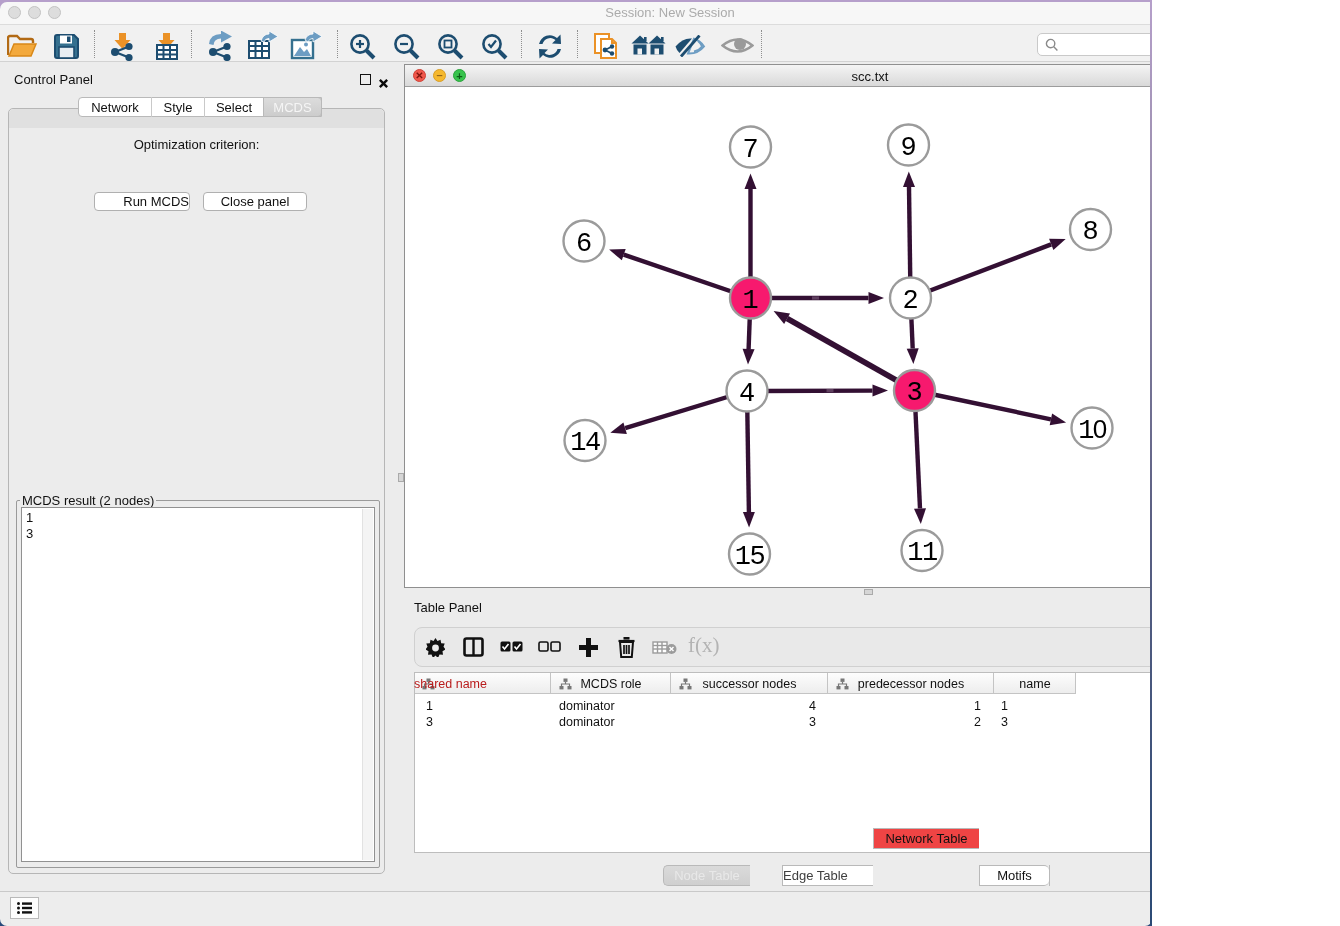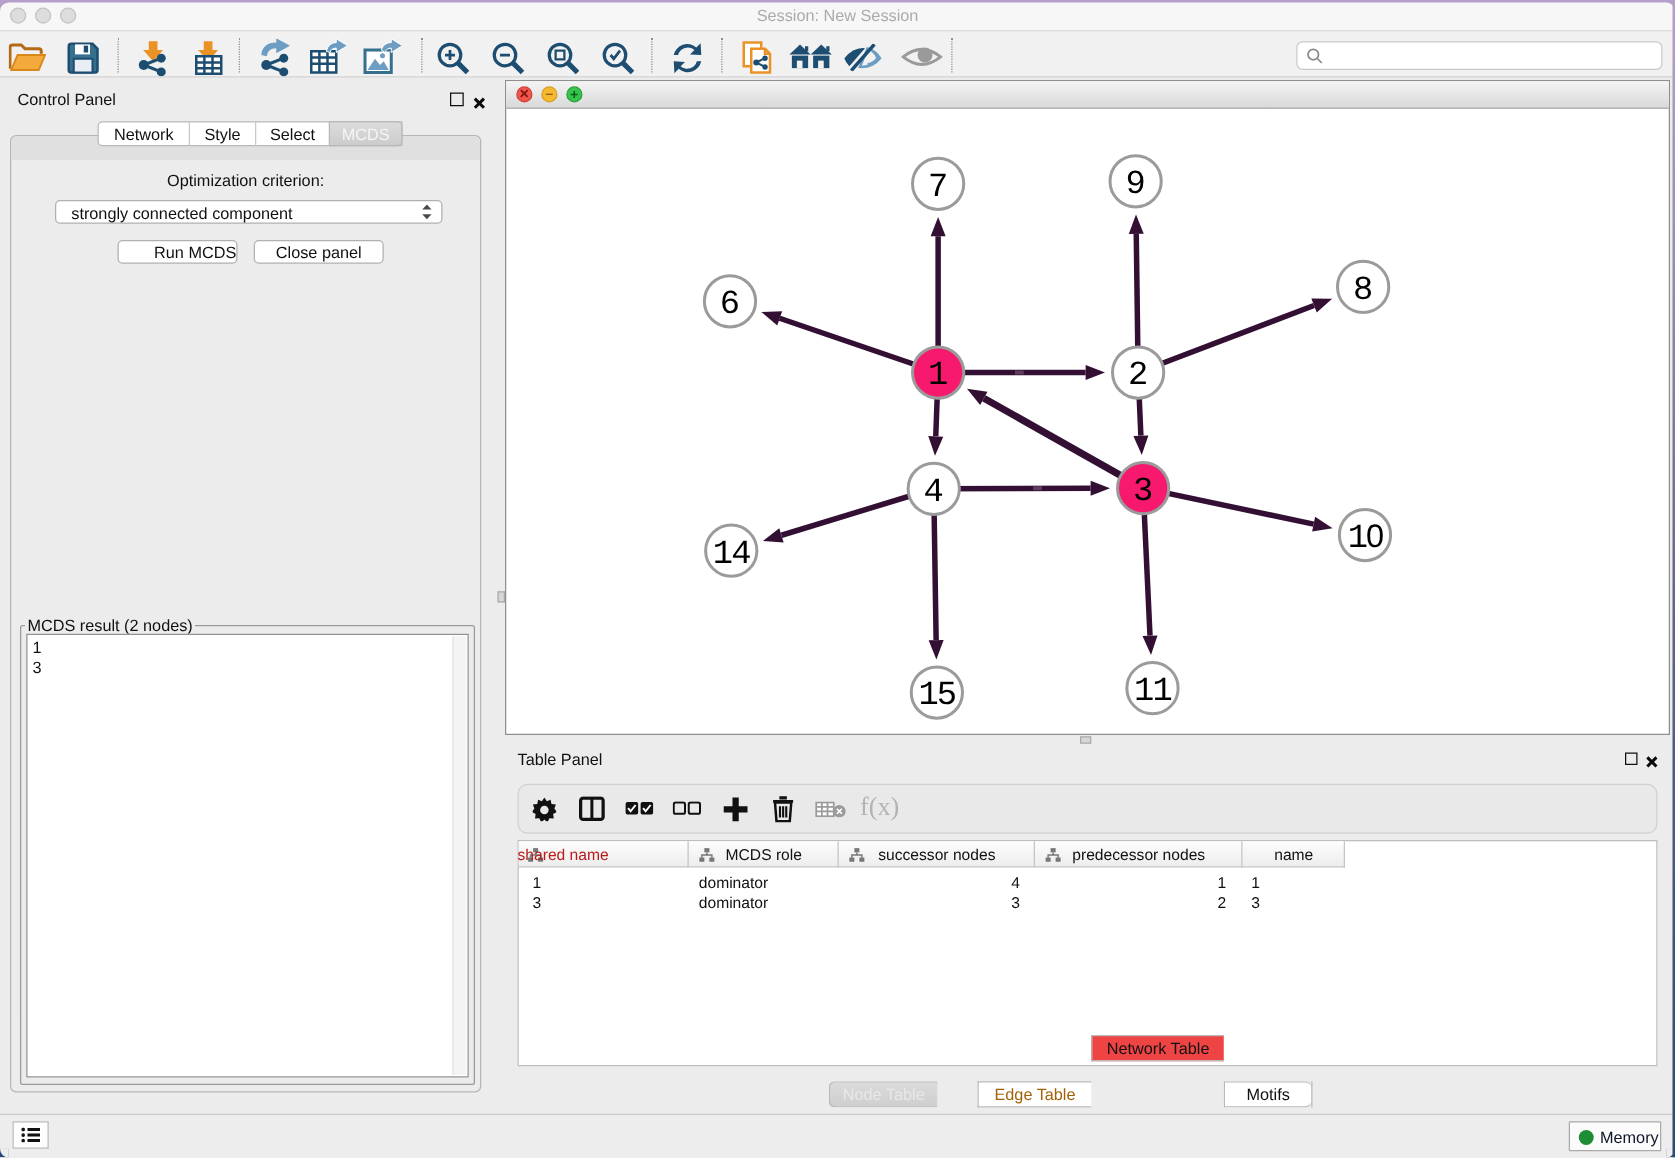--- a/index.html
+++ b/index.html
@@ -1,15 +1,15 @@
 <!DOCTYPE html>
 <html><head><meta charset="utf-8"><style>
 *{margin:0;padding:0;box-sizing:border-box}
 body{font-family:"Liberation Sans",sans-serif;width:1340px;height:926px;overflow:hidden}
-#root{position:relative;width:1340px;height:926px;background:#ececec;overflow:hidden}
+#root{position:relative;width:1152px;height:926px;background:#ececec;overflow:hidden}
 .abs{position:absolute}
 .sep{position:absolute;top:30px;height:28px;width:1px;border-left:1px dotted #8f8f8f}
 </style></head><body>
 <div id="root">
 
 <div class="abs" style="left:0;top:0;width:1340px;height:24px;background:#b69fcb"></div>
 <div class="abs" style="left:0;top:2px;width:1340px;height:22px;background:#f7f7f7;border-radius:7px 7px 0 0"></div>
 <div class="abs" style="left:8px;top:6px;width:13px;height:13px;border-radius:50%;background:#dddddd;border:1px solid #c3c3c3"></div>
 <div class="abs" style="left:28px;top:6px;width:13px;height:13px;border-radius:50%;background:#dddddd;border:1px solid #c3c3c3"></div>
 <div class="abs" style="left:48px;top:6px;width:13px;height:13px;border-radius:50%;background:#dddddd;border:1px solid #c3c3c3"></div>
@@ -148,39 +148,33 @@
 <div class="abs" style="left:78px;top:97px;width:244px;height:20px;background:#fff;border:1px solid #b9b9b9;border-radius:4px 0 0 4px;"></div>
 <div class="abs" style="left:263px;top:97px;width:59px;height:20px;background:linear-gradient(#dcdcdc,#cccccc);border:1px solid #b9b9b9;border-radius:0 4px 4px 0"></div>
 <div class="abs" style="left:151px;top:97px;width:1px;height:20px;background:#c9c9c9"></div>
 <div class="abs" style="left:204px;top:97px;width:1px;height:20px;background:#c9c9c9"></div>
 <div class="abs" style="left:78px;top:100px;width:74px;height:15px;text-align:center;font-size:13px;color:#111">Network</div>
 <div class="abs" style="left:152px;top:100px;width:52px;height:15px;text-align:center;font-size:13px;color:#111">Style</div>
 <div class="abs" style="left:205px;top:100px;width:58px;height:15px;text-align:center;font-size:13px;color:#111">Select</div>
 <div class="abs" style="left:263px;top:100px;width:59px;height:15px;text-align:center;font-size:13px;color:#f5f5f5">MCDS</div>
 
 <div class="abs" style="left:8px;top:137px;width:377px;text-align:center;font-size:13px;color:#111">Optimization criterion:</div>
-<div class="abs" style="left:44px;top:160px;width:310px;height:19px;background:#fff;border:1px solid #b0b0b0;border-radius:4px">
- <div style="position:absolute;left:12px;top:2px;font-size:13px;color:#111">strongly connected component</div>
- <svg width="11" height="13" viewBox="0 0 11 13" style="position:absolute;right:6px;top:2px">
-        <path d="M1.8 4.6 L5.5 0.6 L9.2 4.6 Z" fill="#4a4a4a"></path>
-        <path d="M1.8 8.4 L5.5 12.4 L9.2 8.4 Z" fill="#4a4a4a"></path>
-      </svg>
-</div>
 <div class="abs" style="left:94px;top:192px;width:96px;height:19px;background:#fff;border:1px solid #b0b0b0;border-radius:4px;text-align:right;font-size:13px;color:#111;line-height:17px">Run MCDS</div>
 <div class="abs" style="left:203px;top:192px;width:104px;height:19px;background:#fff;border:1px solid #b0b0b0;border-radius:4px;text-align:center;font-size:13px;color:#111;line-height:17px">Close panel</div>
 
 <div class="abs" style="left:16px;top:500px;width:364px;height:368px;border:1px solid #9a9a9a;border-radius:2px"></div>
 <div class="abs" style="left:20px;top:493px;background:#ececec;padding:0 2px;font-size:13px;color:#111">MCDS result (2 nodes)</div>
 <div class="abs" style="left:21px;top:507px;width:354px;height:355px;background:#fff;border:1px solid #919191">
   <div style="position:absolute;left:4px;top:2px;font-size:13px;color:#111;line-height:16px">1<br>3</div>
   <div style="position:absolute;right:1px;top:1px;width:11px;height:351px;background:#f4f4f4;border-left:1px solid #e2e2e2"></div>
 </div>
 
 <div class="abs" style="left:404px;top:64px;width:932px;height:524px;border:1px solid #8f8f8f;background:#fff">
  <div style="position:absolute;left:0;top:0;width:100%;height:22px;background:linear-gradient(#f4f4f4,#d9d9d9);border-bottom:1px solid #9c9c9c"></div>
+ <div style="position:absolute;left:0;top:4px;width:100%;text-align:center;font-size:13px;color:#111">scc.txt</div>
  <div style="position:absolute;left:8px;top:4px;width:13px;height:13px;border-radius:50%;background:#f0574b;border:1px solid #ce4237;color:#7e150e;font-size:10px;font-weight:bold;text-align:center;line-height:12px">✕</div>
  <div style="position:absolute;left:28px;top:4px;width:13px;height:13px;border-radius:50%;background:#f5b82e;border:1px solid #d89e26;color:#91651a;font-size:11px;font-weight:bold;text-align:center;line-height:11px">–</div>
  <div style="position:absolute;left:48px;top:4px;width:13px;height:13px;border-radius:50%;background:#37c34c;border:1px solid #29a23c;color:#0c5c17;font-size:11px;font-weight:bold;text-align:center;line-height:12px">+</div>
  <svg width="930" height="499" viewBox="0 0 930 499" style="position:absolute;left:0;top:23px">
 <line x1="345.5" y1="210.0" x2="345.5" y2="101.0" stroke="#331033" stroke-width="4.4"></line>
 <polygon points="345.5,85.5 351.5,101.0 339.5,101.0" fill="#331033"></polygon>
 <line x1="345.5" y1="210.0" x2="218.7" y2="166.6" stroke="#331033" stroke-width="4.4"></line>
 <polygon points="204.1,161.6 220.7,160.9 216.8,172.3" fill="#331033"></polygon>
 <line x1="345.5" y1="210.0" x2="463.5" y2="210.0" stroke="#331033" stroke-width="4.4"></line>
 <polygon points="479.0,210.0 463.5,216.0 463.5,204.0" fill="#331033"></polygon>
@@ -326,21 +320,21 @@
 <div class="abs" style="left:671px;top:699px;width:145px;text-align:right;font-size:12.5px;color:#111">4</div>
 <div class="abs" style="left:828px;top:699px;width:153px;text-align:right;font-size:12.5px;color:#111">1</div>
 <div class="abs" style="left:1001px;top:699px;font-size:12.5px;color:#111">1</div>
 <div class="abs" style="left:426px;top:715px;font-size:12.5px;color:#111">3</div>
 <div class="abs" style="left:559px;top:715px;font-size:12.5px;color:#111">dominator</div>
 <div class="abs" style="left:671px;top:715px;width:145px;text-align:right;font-size:12.5px;color:#111">3</div>
 <div class="abs" style="left:828px;top:715px;width:153px;text-align:right;font-size:12.5px;color:#111">2</div>
 <div class="abs" style="left:1001px;top:715px;font-size:12.5px;color:#111">3</div>
 
 <div class="abs" style="left:663px;top:865px;width:87px;height:21px;background:linear-gradient(#dadada,#cfcfcf);border:1px solid #b9b9b9;border-radius:5px 0 0 5px;text-align:center;font-size:13px;color:#e8e8e8;line-height:20px;border-right:none">Node Table</div>
-<div class="abs" style="left:782px;top:865px;width:91px;height:21px;background:#fff;border:1px solid #b9b9b9;border-radius:0;text-align:center;font-size:13px;color:#a16207;line-height:20px;border-right:none">Edge Table</div>
+<div class="abs" style="left:782px;top:865px;width:91px;height:21px;background:#fff;border:1px solid #b9b9b9;border-radius:0;font-size:13px;color:#404040;line-height:20px;border-right:none">Edge Table</div>
 <div class="abs" style="left:873px;top:828px;width:106px;height:21px;background:#ef4444;border:1px solid #b9b9b9;border-radius:0;text-align:center;font-size:13px;color:#111;line-height:20px;border-right:none">Network Table</div>
 <div class="abs" style="left:979px;top:865px;width:70px;height:21px;background:#fff;border:1px solid #b9b9b9;border-radius:0 5px 5px 0;text-align:center;font-size:13px;color:#111;line-height:20px;border-right:none">Motifs</div>
 <div class="abs" style="left:1049px;top:865px;width:1px;height:21px;background:#b9b9b9"></div>
 
 <div class="abs" style="left:0;top:891px;width:1340px;height:35px;background:#ededed;border-top:1px solid #c9c9c9"></div>
 <div class="abs" style="left:10px;top:897px;width:29px;height:22px;background:#fdfdfd;border:1px solid #b9b9b9">
  <svg width="15" height="12" viewBox="0 0 15 12" style="position:absolute;left:6px;top:4px">
   <circle cx="1.5" cy="1.5" r="1.5" fill="#111"></circle>
         <rect x="5" y="0.4" width="10" height="2.4" fill="#111"></rect>
   <circle cx="1.5" cy="6" r="1.5" fill="#111"></circle>

